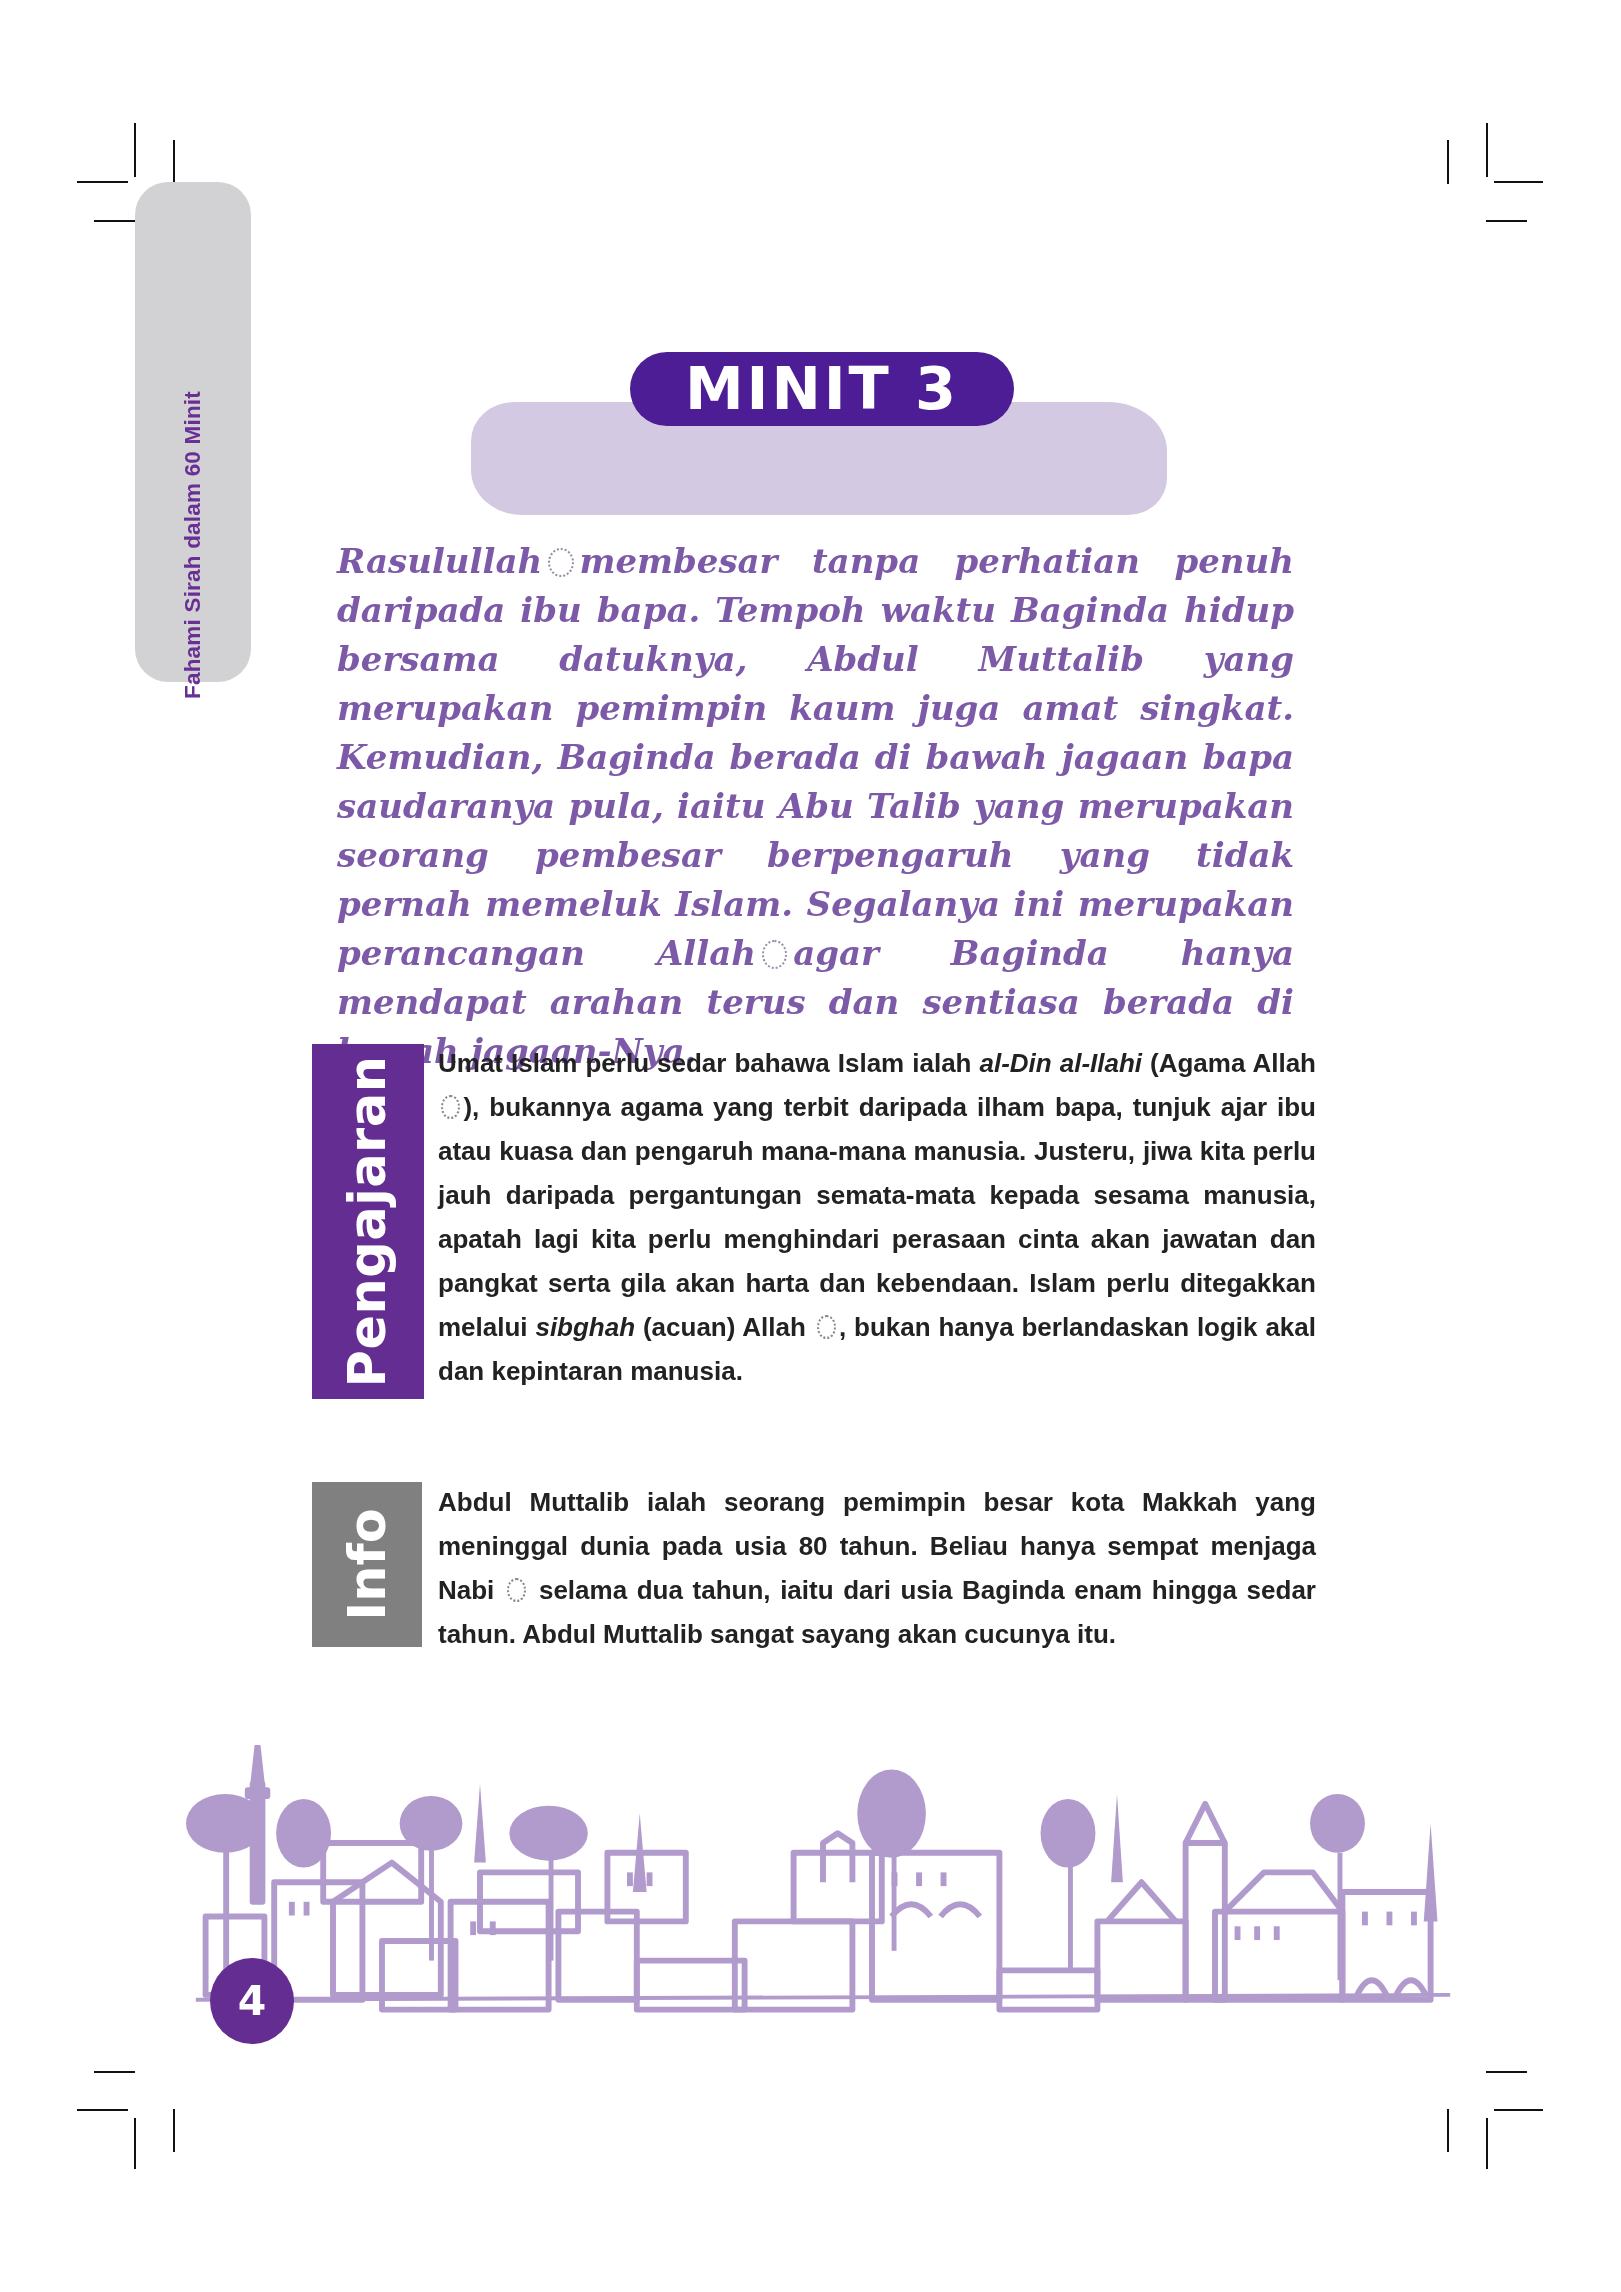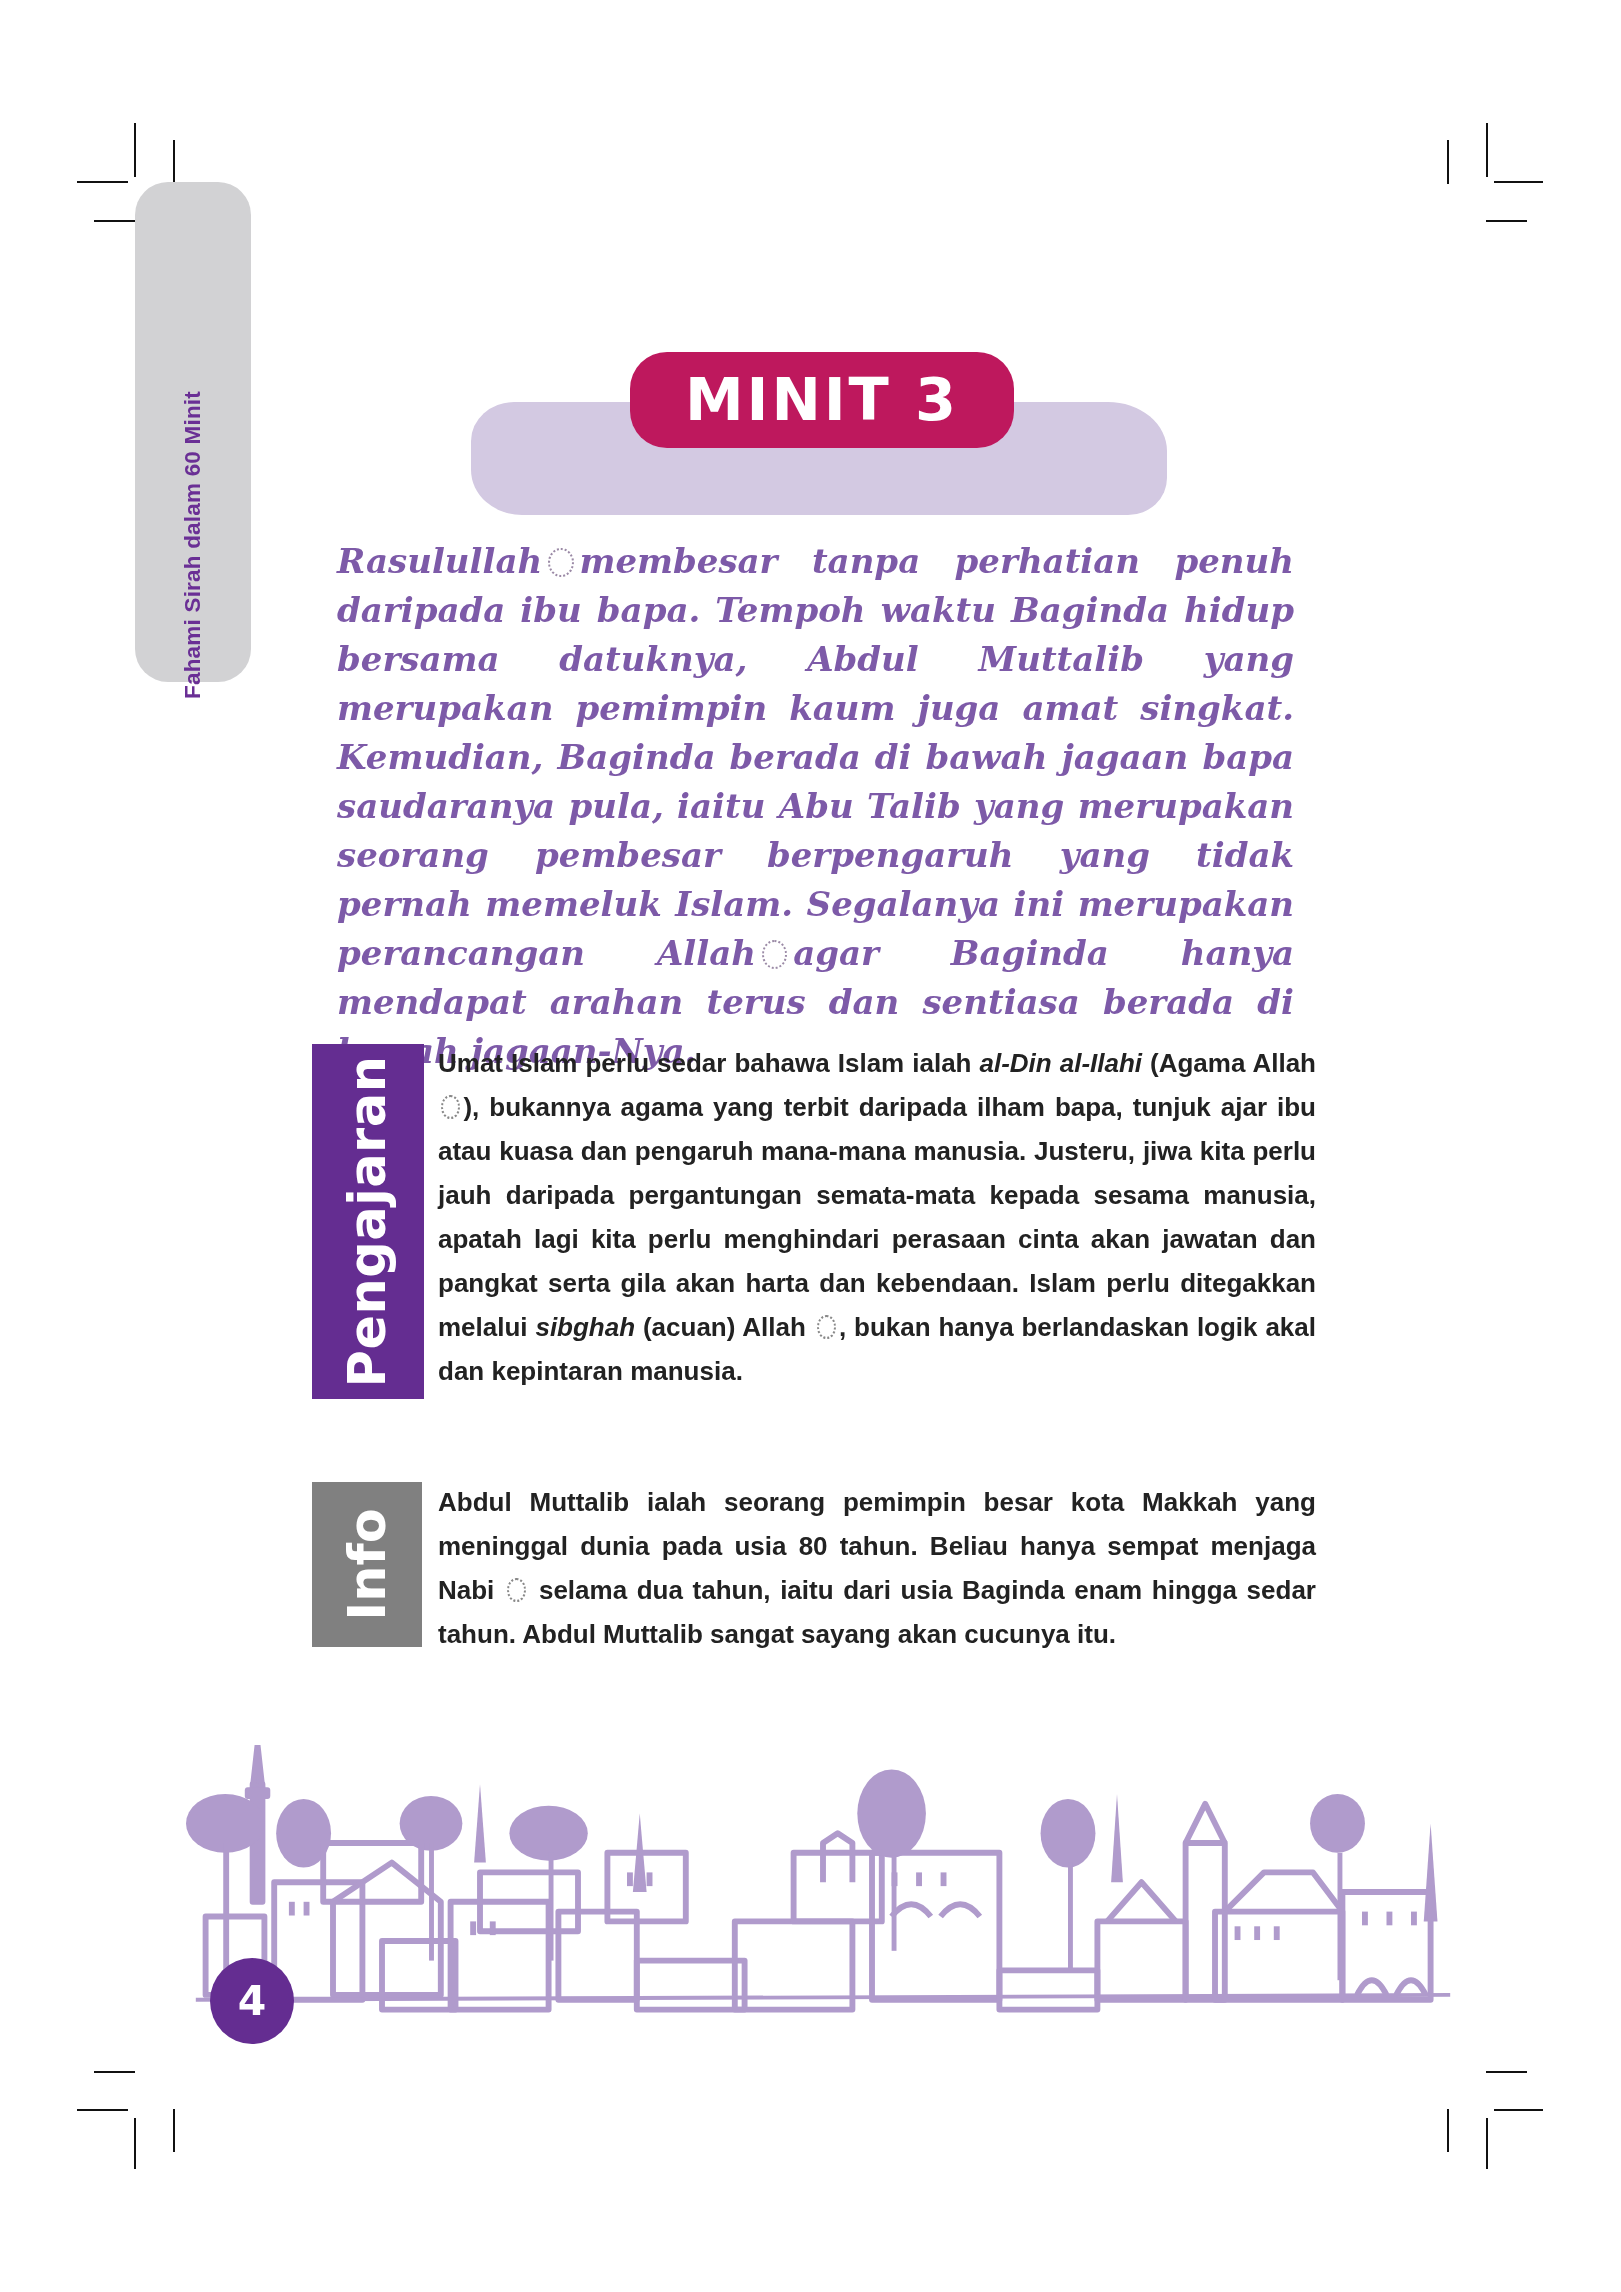--- a/index.html
+++ b/index.html
@@ -8,21 +8,21 @@
   .crop.h { height:2px; }
   .crop.v { width:2px; }
 
   .side-tab { position:absolute; left:135px; top:182px; width:116px; height:500px; background:#d2d2d4; border-radius:33px; }
   .side-tab .label { position:absolute; left:50%; top:50%; transform:translate(-50%,-50%) rotate(-90deg); white-space:nowrap;
      color:#6a2f95; font-family:"Liberation Sans", sans-serif; font-weight:700; font-size:22.5px; letter-spacing:0.2px; }
   .side-tab .label-wrap { position:absolute; left:0; top:147px; width:116px; height:431px; }
 
   .title-wrap { position:absolute; left:466px; top:343px; width:706px; height:176px; }
   .title-blob { position:absolute; left:4.9px; top:59px; width:696px; height:113px; background:#d3c9e2; border-radius:43px 59px 39px 51px / 39px 49px 37px 45px; }
-  .title-pill { position:absolute; left:164px; top:8.8px; width:384px; height:96px; background:#be185d; border-radius:37px; display:flex; align-items:center; justify-content:center; }
+  .title-pill { position:absolute; left:164px; top:8.8px; width:384px; height:74px; background:#4c1d95; border-radius:37px; display:flex; align-items:center; justify-content:center; }
   .title-pill span { color:#fff; font-family:"DejaVu Sans", sans-serif; font-weight:700; font-size:59px; letter-spacing:2.9px; line-height:1; }
   .subtitle { position:absolute; left:0; width:706px; top:93px; text-align:center; font-family:"DejaVu Sans", sans-serif; font-weight:700; font-size:49px; color:#222; letter-spacing:2.9px; }
 
   .intro { position:absolute; left:337px; top:537px; width:957px; color:#7d5aa8; font-family:"DejaVu Serif", serif; font-style:italic; font-weight:700; font-size:34px; line-height:49px; text-align:justify; }
   .salawat { display:inline-block; width:25.5px; height:29px; border-radius:50%; border:2px dotted #9b8aa6; vertical-align:-3.9px; margin:0 5.9px; box-sizing:border-box; }
   .salawat.small { width:19.6px; height:23.5px; vertical-align:-2.9px; margin:0 2.9px; border-color:#888; }
 
   .box-label { position:absolute; display:flex; align-items:center; justify-content:center; }
   .box-label span { transform:rotate(-90deg); white-space:nowrap; color:#fff; font-family:"DejaVu Sans", sans-serif; font-weight:700; }
   .pengajaran-label { left:312px; top:1044px; width:112px; height:355px; background:#642d91; }

